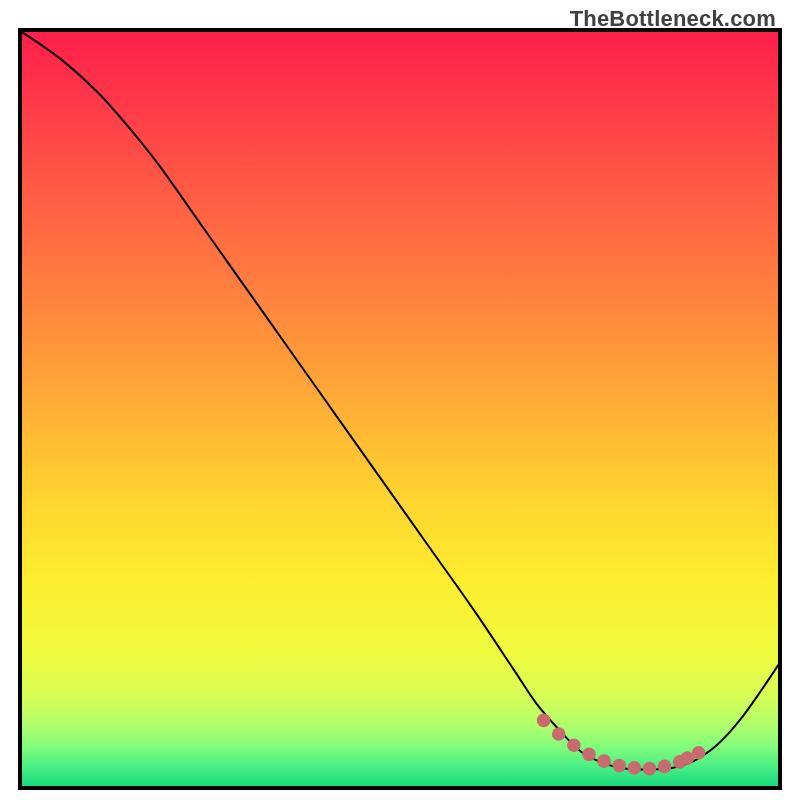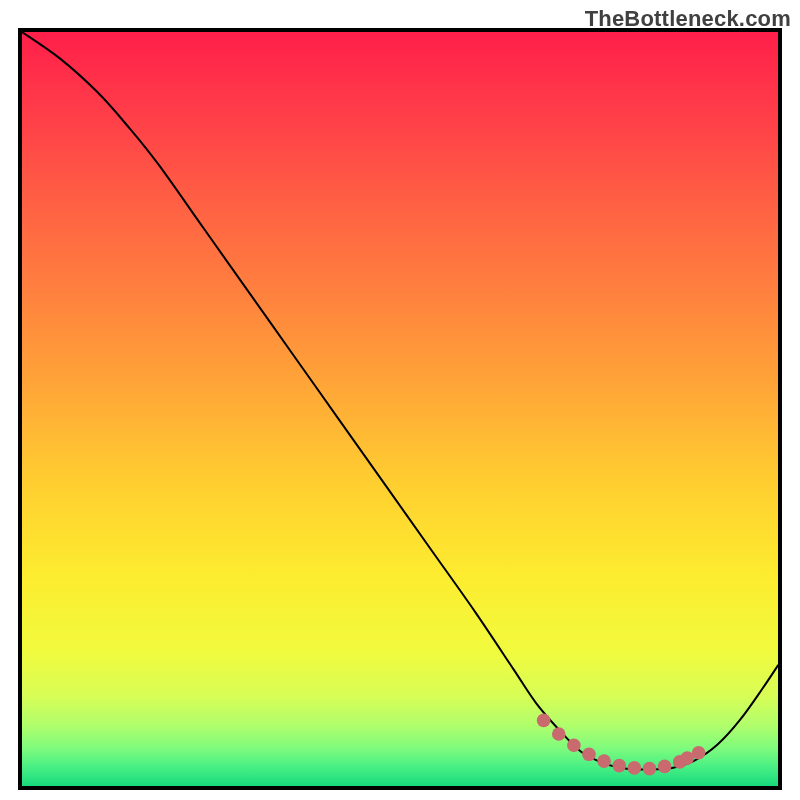--- a/index.html
+++ b/index.html
@@ -11,21 +11,21 @@
     font-family: Arial, Helvetica, sans-serif;
   }
   .container {
     position: relative;
     width: 800px;
     height: 800px;
   }
   .watermark {
     position: absolute;
     top: 6px;
-    right: 9px;
+    right: 24px;
     font-size: 22px;
     font-weight: 600;
     color: #404040;
     letter-spacing: 0.2px;
     z-index: 3;
   }
   .plot-outer {
     position: absolute;
     left: 18px;
     top: 28px;

